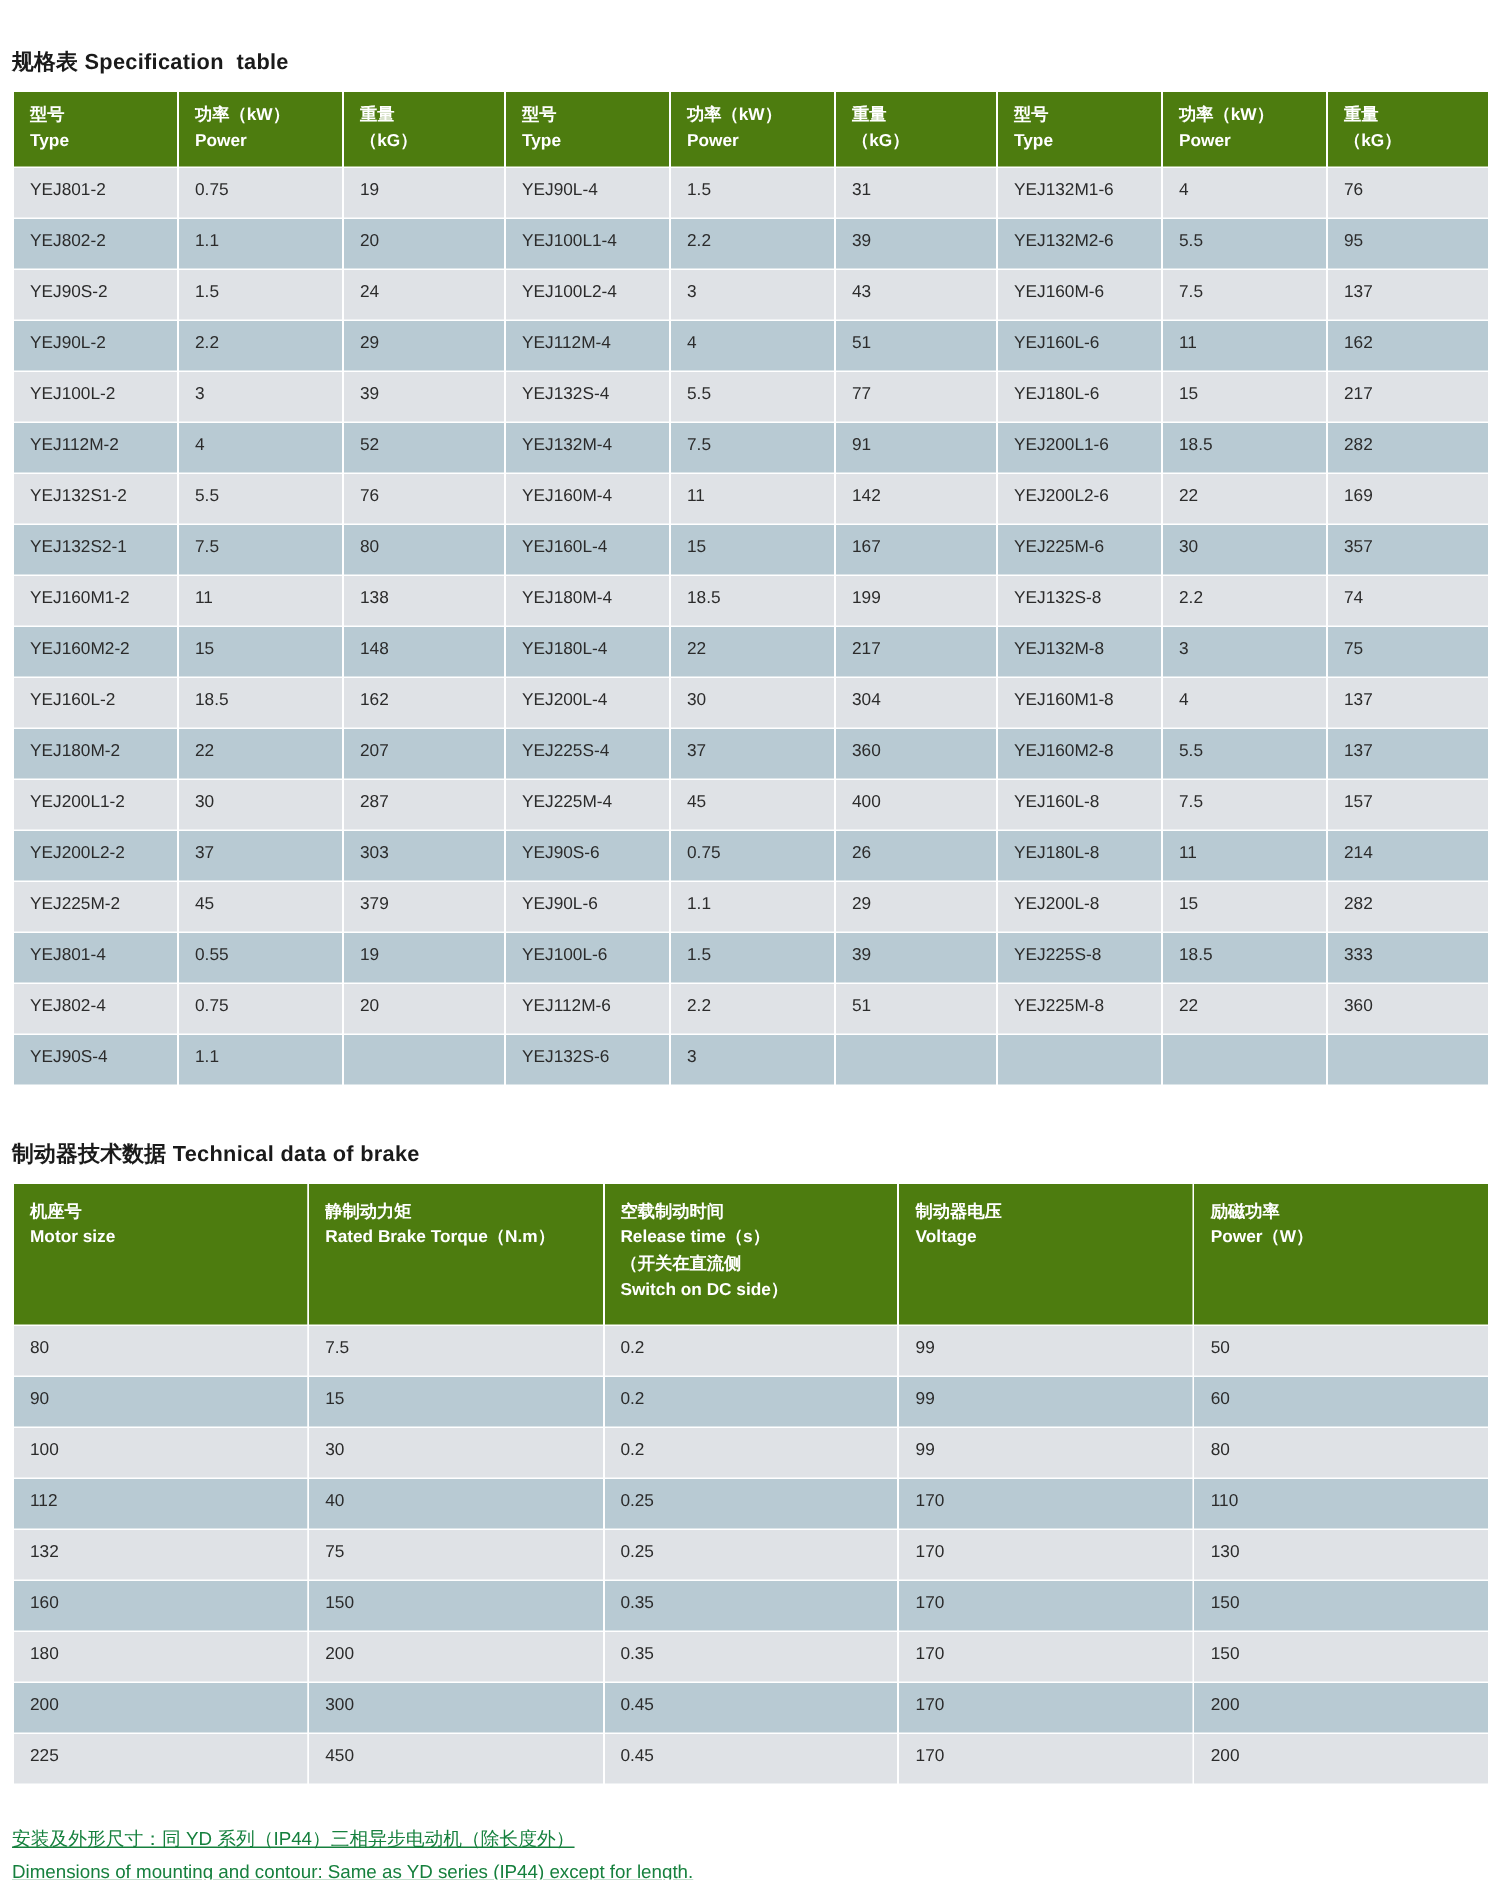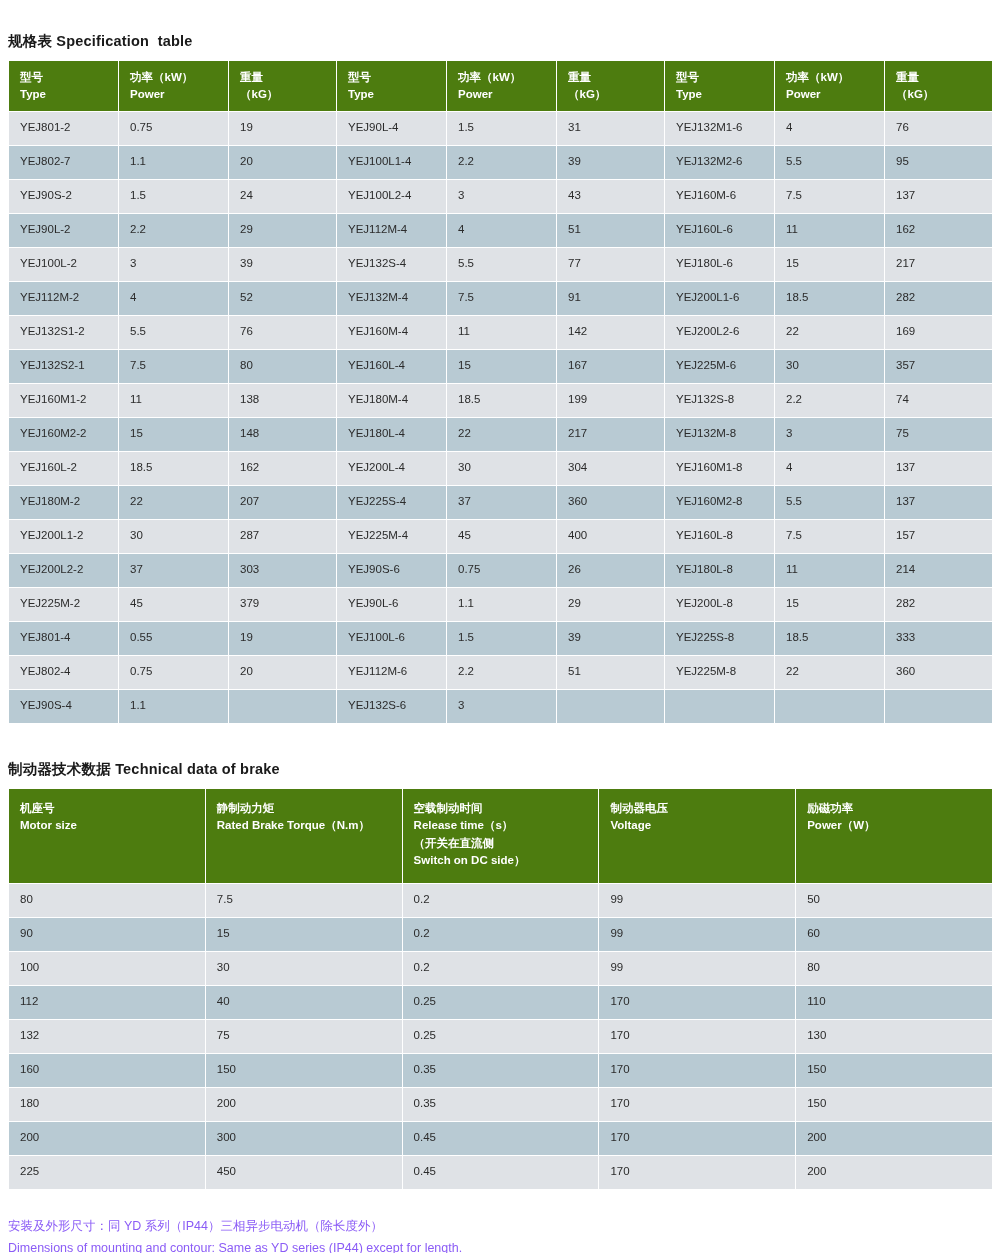--- a/index.html
+++ b/index.html
@@ -63,22 +63,23 @@
 
   
   #brake-table col { width: 196.8px; }
   #brake-table thead th { height: 95px; padding-top: 11px; line-height: 1.5; }
   #brake-table td { height: 34px; }
 
   .footer { padding-top: 26px; }
   .footer div {
     font-size: 12.5px;
     line-height: 1.75;
-    color: #8b5cf6;
+    color: #15803d;
     white-space: pre;
+    text-decoration: underline;
   }
 </style>
 </head>
 <body>
 
 <div class="page">
 
   <div class="section-title" id="spec-title">规格表 Specification  table</div>
 
   <table id="spec-table">
@@ -121,21 +122,21 @@
           <td>0.75</td>
           <td>19</td>
           <td>YEJ90L-4</td>
           <td>1.5</td>
           <td>31</td>
           <td>YEJ132M1-6</td>
           <td>4</td>
           <td>76</td>
         </tr>
         <tr>
-          <td>YEJ802-7</td>
+          <td>YEJ802-2</td>
           <td>1.1</td>
           <td>20</td>
           <td>YEJ100L1-4</td>
           <td>2.2</td>
           <td>39</td>
           <td>YEJ132M2-6</td>
           <td>5.5</td>
           <td>95</td>
         </tr>
         <tr>

